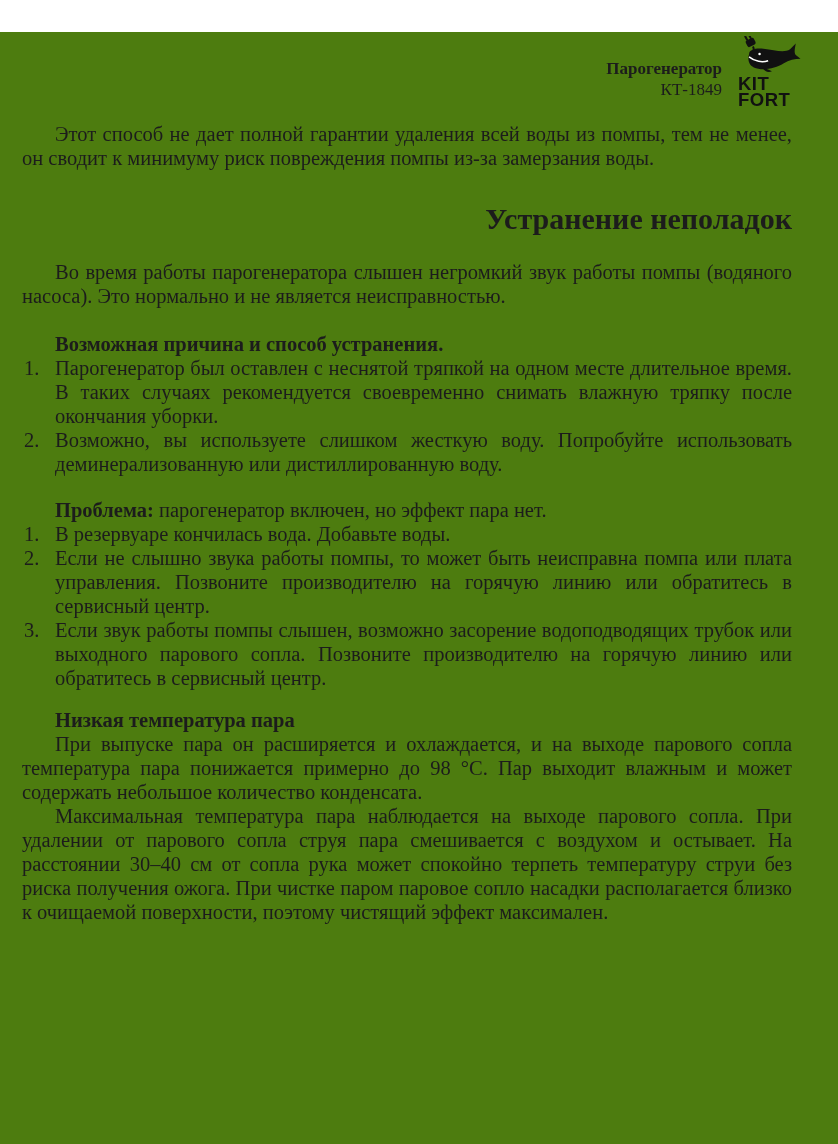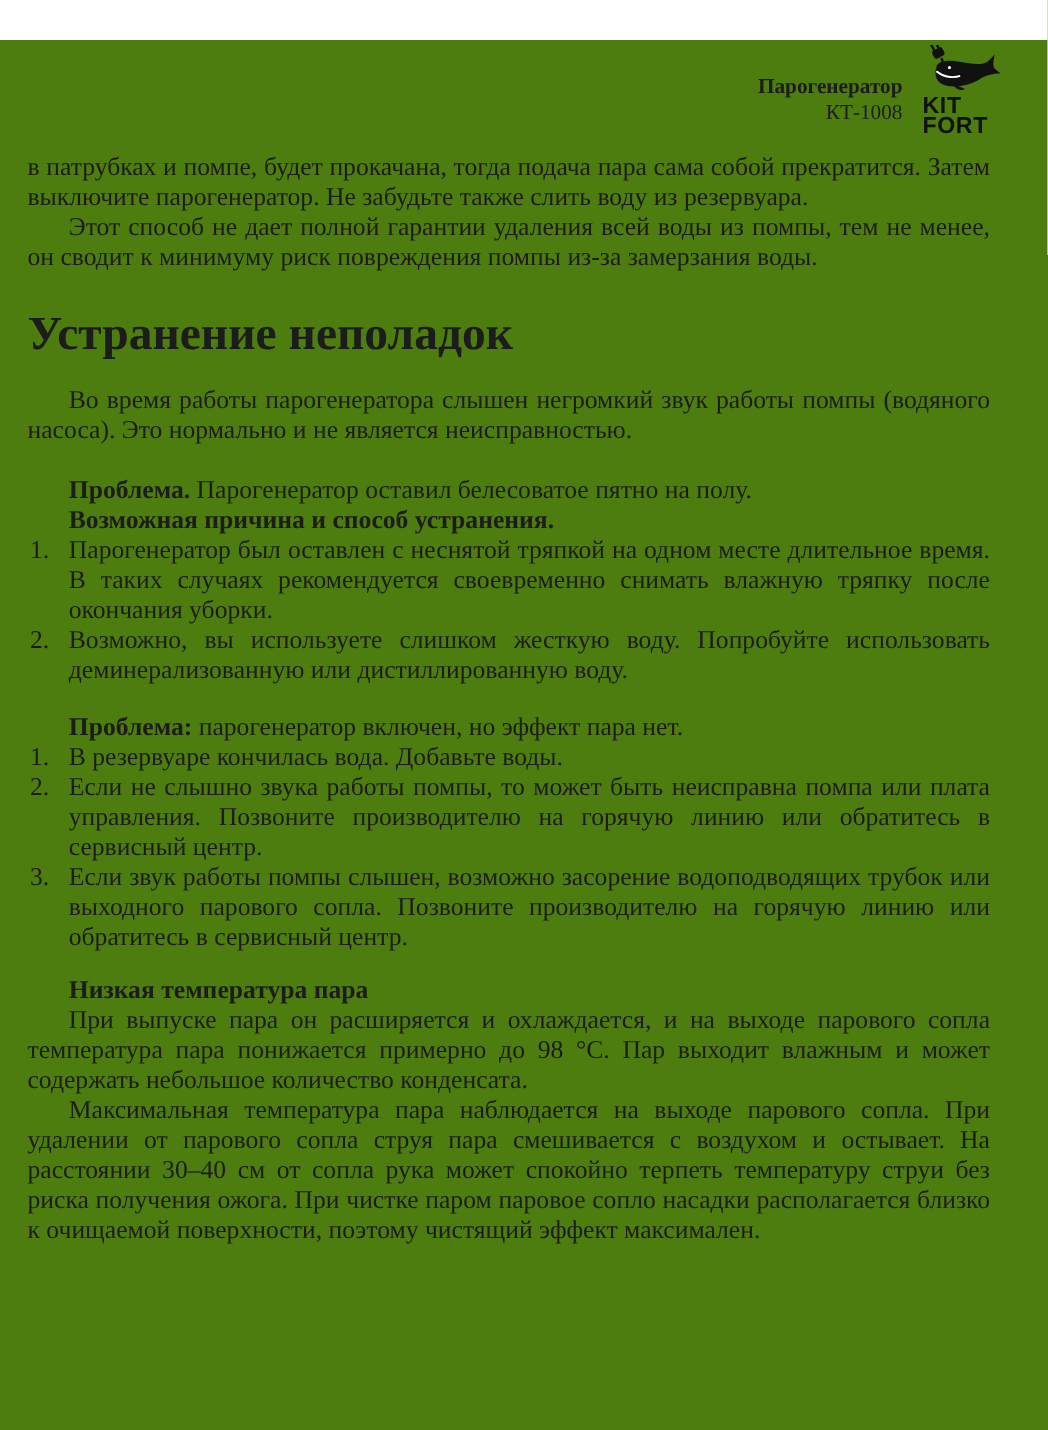--- a/index.html
+++ b/index.html
@@ -40,44 +40,44 @@
   .brand-line { display: block; font-size: 18.5px; line-height: 15.5px; letter-spacing: 0.5px; }
   .content {
     margin: 6px 46px 0 22px;
     font-size: 20.5px;
     line-height: 24px;
     text-align: justify;
   }
   .para { margin: 0; }
   .indent { text-indent: 33px; }
   .doc-title {
-    text-align: left;
+    text-align: right;
     font-weight: bold;
-    font-size: 38px;
+    font-size: 30px;
     line-height: 34px;
     margin: 32px 0 24px 0;
     text-indent: 0;
   }
   .block { margin-top: 24px; }
   .block-tight { margin-top: 22px; }
   .subhead { font-weight: bold; }
   b { font-weight: bold; }
   .num-list { list-style: none; }
   .num-item { position: relative; padding-left: 33px; }
   .num { position: absolute; left: 2px; top: 0; text-indent: 0; }
 </style>
 </head>
 <body>
 
 <div class="page">
 
   <div class="header">
     <div class="header-text">
       <div class="product-name">Парогенератор</div>
-      <div class="model-number">КТ-1008</div>
+      <div class="model-number">КТ-1849</div>
     </div>
     <div class="brand">
       <span>
         <svg viewBox="0 0 66 42" width="64" height="40" aria-hidden="true">
           <path d="M14,11 C15.5,13 15.5,14 14,17" stroke="#111" stroke-width="2" fill="none"></path>
           <g transform="translate(12,8) rotate(-28)">
             <rect x="-4.5" y="-5" width="9.5" height="7.5" rx="2" fill="#111"></rect>
             <rect x="-2.8" y="-10.5" width="2.1" height="6" rx="1" fill="#111"></rect>
             <rect x="1.4" y="-10.5" width="2.1" height="6" rx="1" fill="#111"></rect>
           </g>
@@ -87,30 +87,28 @@
           <circle cx="21" cy="19" r="1.3" fill="#fff"></circle>
         </svg>
       </span>
       <span class="brand-line">KIT</span>
       <span class="brand-line">FORT</span>
     </div>
   </div>
 
   <div class="content">
 
-    <p class="para">в патрубках и помпе, будет прокачана, тогда подача пара сама собой прекратится. Затем выключите парогенератор. Не забудьте также слить воду из резервуара.</p>
     <p class="para indent">Этот способ не дает полной гарантии удаления всей воды из помпы, тем не менее, он сводит к минимуму риск повреждения помпы из-за замерзания воды.</p>
 
     <h1 class="doc-title">Устранение неполадок</h1>
 
     <p class="para indent">Во время работы парогенератора слышен негромкий звук работы помпы (водяного насоса). Это нормально и не является неисправностью.</p>
 
 
     <div class="block">
-      <p class="para indent"><b>Проблема.</b><span> Парогенератор оставил белесоватое пятно на полу.</span></p>
       <p class="para indent"><b>Возможная причина и способ устранения.</b></p>
       <ul class="num-list">
         <li class="num-item">
           <span class="num">1.</span>
           <span>Парогенератор был оставлен с неснятой тряпкой на одном месте длительное время. В таких случаях рекомендуется своевременно снимать влажную тряпку после окончания уборки.</span>
         </li>
         <li class="num-item">
           <span class="num">2.</span>
           <span>Возможно, вы используете слишком жесткую воду. Попробуйте использовать деминерализованную или дистиллированную воду.</span>
         </li>

